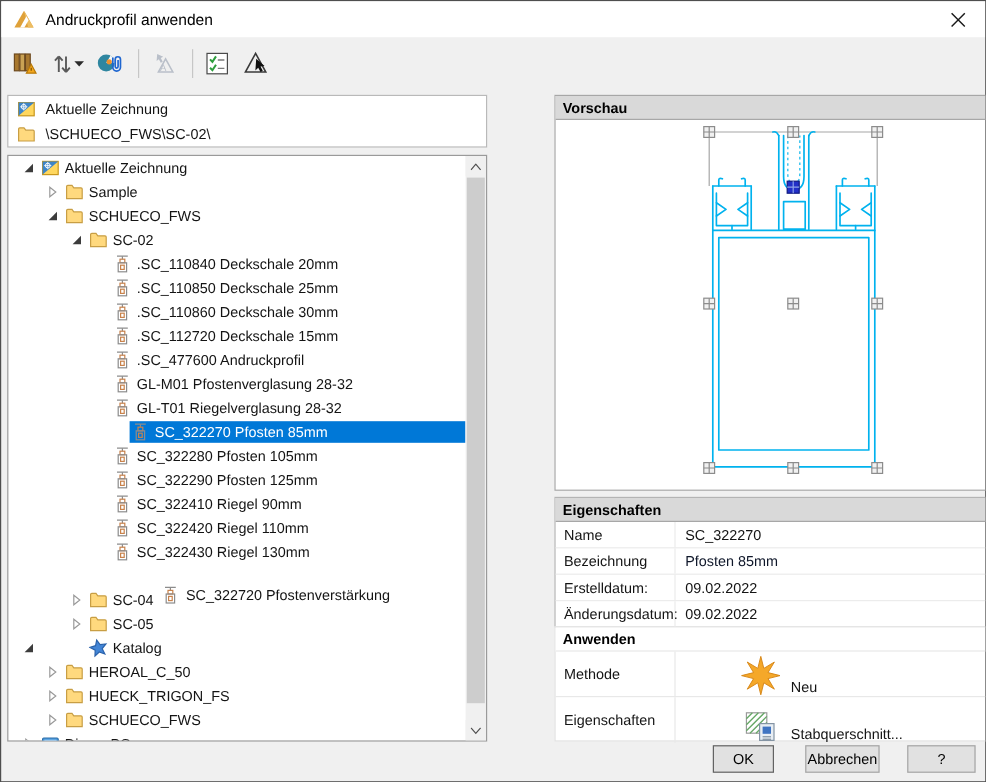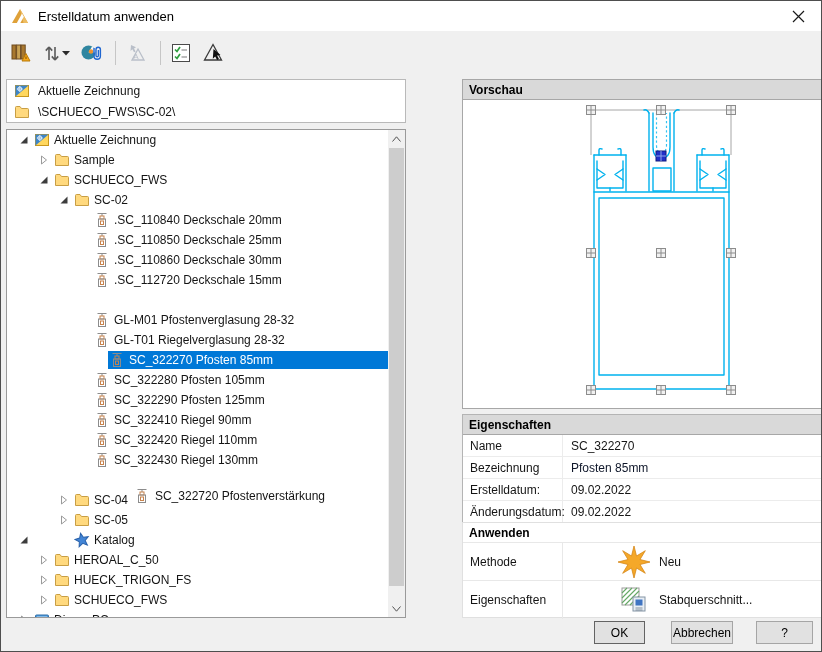--- a/index.html
+++ b/index.html
@@ -52,21 +52,21 @@
   .prow:last-child { border-bottom:none; }
   .plabel { width:100px; flex:0 0 100px; padding-left:7px; border-right:1px solid #ececec;
             display:flex; align-items:center; box-sizing:border-box; }
   .pvalue { padding-left:8px; display:flex; align-items:center; }
   .muted { color:#0f172a; }
   #apply { top:521px; height:96px; border-color:#e0e0e0; background:#fff; }
   #apply .sechead { background:#fff; border-bottom:1px solid #e8e8e8; }
   .arow { display:flex; align-items:stretch; border-bottom:1px solid #e8e8e8; box-sizing:border-box; height:38px;gap:44px; }
   .arow:last-child { border-bottom:none; }
   .arow .plabel { border-right:1px solid #e8e8e8; }
-  .avalue { display:flex; align-items:center; padding-left:8px; }
+  .avalue { display:flex; align-items:flex-end; padding-left:8px; }
   .avalue .aicon { width:38px; display:flex; align-items:center; justify-content:center; margin-right:6px; }
   
   .btn { position:absolute; top:620px; height:23px; background:#e1e1e1; border:1px solid #a5a5a5;
          font-family:"Liberation Sans", sans-serif; font-size:12px; color:#000; padding:0; }
   #btn-ok { left:593px; width:51px; border-color:#636363; }
   #btn-cancel { left:670px; width:62px; }
   #btn-help { left:755px; width:57px; }
   svg { display:block; }
 </style>
 </head>
@@ -75,21 +75,21 @@
 <div id="dialog">
 
   <div class="titlebar">
     <span>
       <svg width="20" height="20" viewBox="0 0 20 20">
         <path d="M2 17 L10 3 L18 17 Z" fill="#dfa139"></path>
         <path d="M10 3 L18 17 L13.5 17 Z" fill="#edbd63"></path>
         <path d="M6.8 17 L12 7.6 L13.8 10.8 L10.3 17 Z" fill="#ffffff"></path>
       </svg>
     </span>
-    <span class="title">Erstelldatum anwenden</span>
+    <span class="title">Andruckprofil anwenden</span>
     <button class="closebtn" title="">
       <svg width="13" height="13" viewBox="0 0 13 13">
           <path d="M1 1 L12 12 M12 1 L1 12" stroke="#1a1a1a" stroke-width="1.2"></path>
         </svg>
     </button>
   </div>
 
   <div class="toolbar" id="toolbar-host">
       <button class="tbtn">
         <svg width="24" height="24" viewBox="0 0 24 24">
@@ -286,20 +286,32 @@
                 <rect x="6" y="4" width="4" height="3" fill="none" stroke="#c8824b"></rect>
                 <rect x="4.5" y="7" width="7" height="7.5" fill="none" stroke="#8c8c8c"></rect>
                 <rect x="6.5" y="9" width="3" height="3.5" fill="none" stroke="#c8824b"></rect>
               </svg>
             </span>
       <span class="tree-label">.SC_112720 Deckschale 15mm</span>
     </span>
   </div>
         <div class="trow" style="padding-left: 68px;">
     <span class="expander"></span>
+    <span class="tcontent">
+      <span class="tree-icon">
+              <svg width="16" height="16" viewBox="0 0 16 16">
+                <path d="M3.5 1.5 H12.5" stroke="#8c8c8c"></path>
+                <path d="M8 1.5 V4" stroke="#8c8c8c"></path>
+                <rect x="6" y="4" width="4" height="3" fill="none" stroke="#c8824b"></rect>
+                <rect x="4.5" y="7" width="7" height="7.5" fill="none" stroke="#8c8c8c"></rect>
+                <rect x="6.5" y="9" width="3" height="3.5" fill="none" stroke="#c8824b"></rect>
+              </svg>
+            </span>
+      <span class="tree-label">.SC_477600 Andruckprofil</span>
+    </span>
   </div>
         <div class="trow" style="padding-left: 68px;">
     <span class="expander"></span>
     <span class="tcontent">
       <span class="tree-icon">
               <svg width="16" height="16" viewBox="0 0 16 16">
                 <path d="M3.5 1.5 H12.5" stroke="#8c8c8c"></path>
                 <path d="M8 1.5 V4" stroke="#8c8c8c"></path>
                 <rect x="6" y="4" width="4" height="3" fill="none" stroke="#c8824b"></rect>
                 <rect x="4.5" y="7" width="7" height="7.5" fill="none" stroke="#8c8c8c"></rect>

